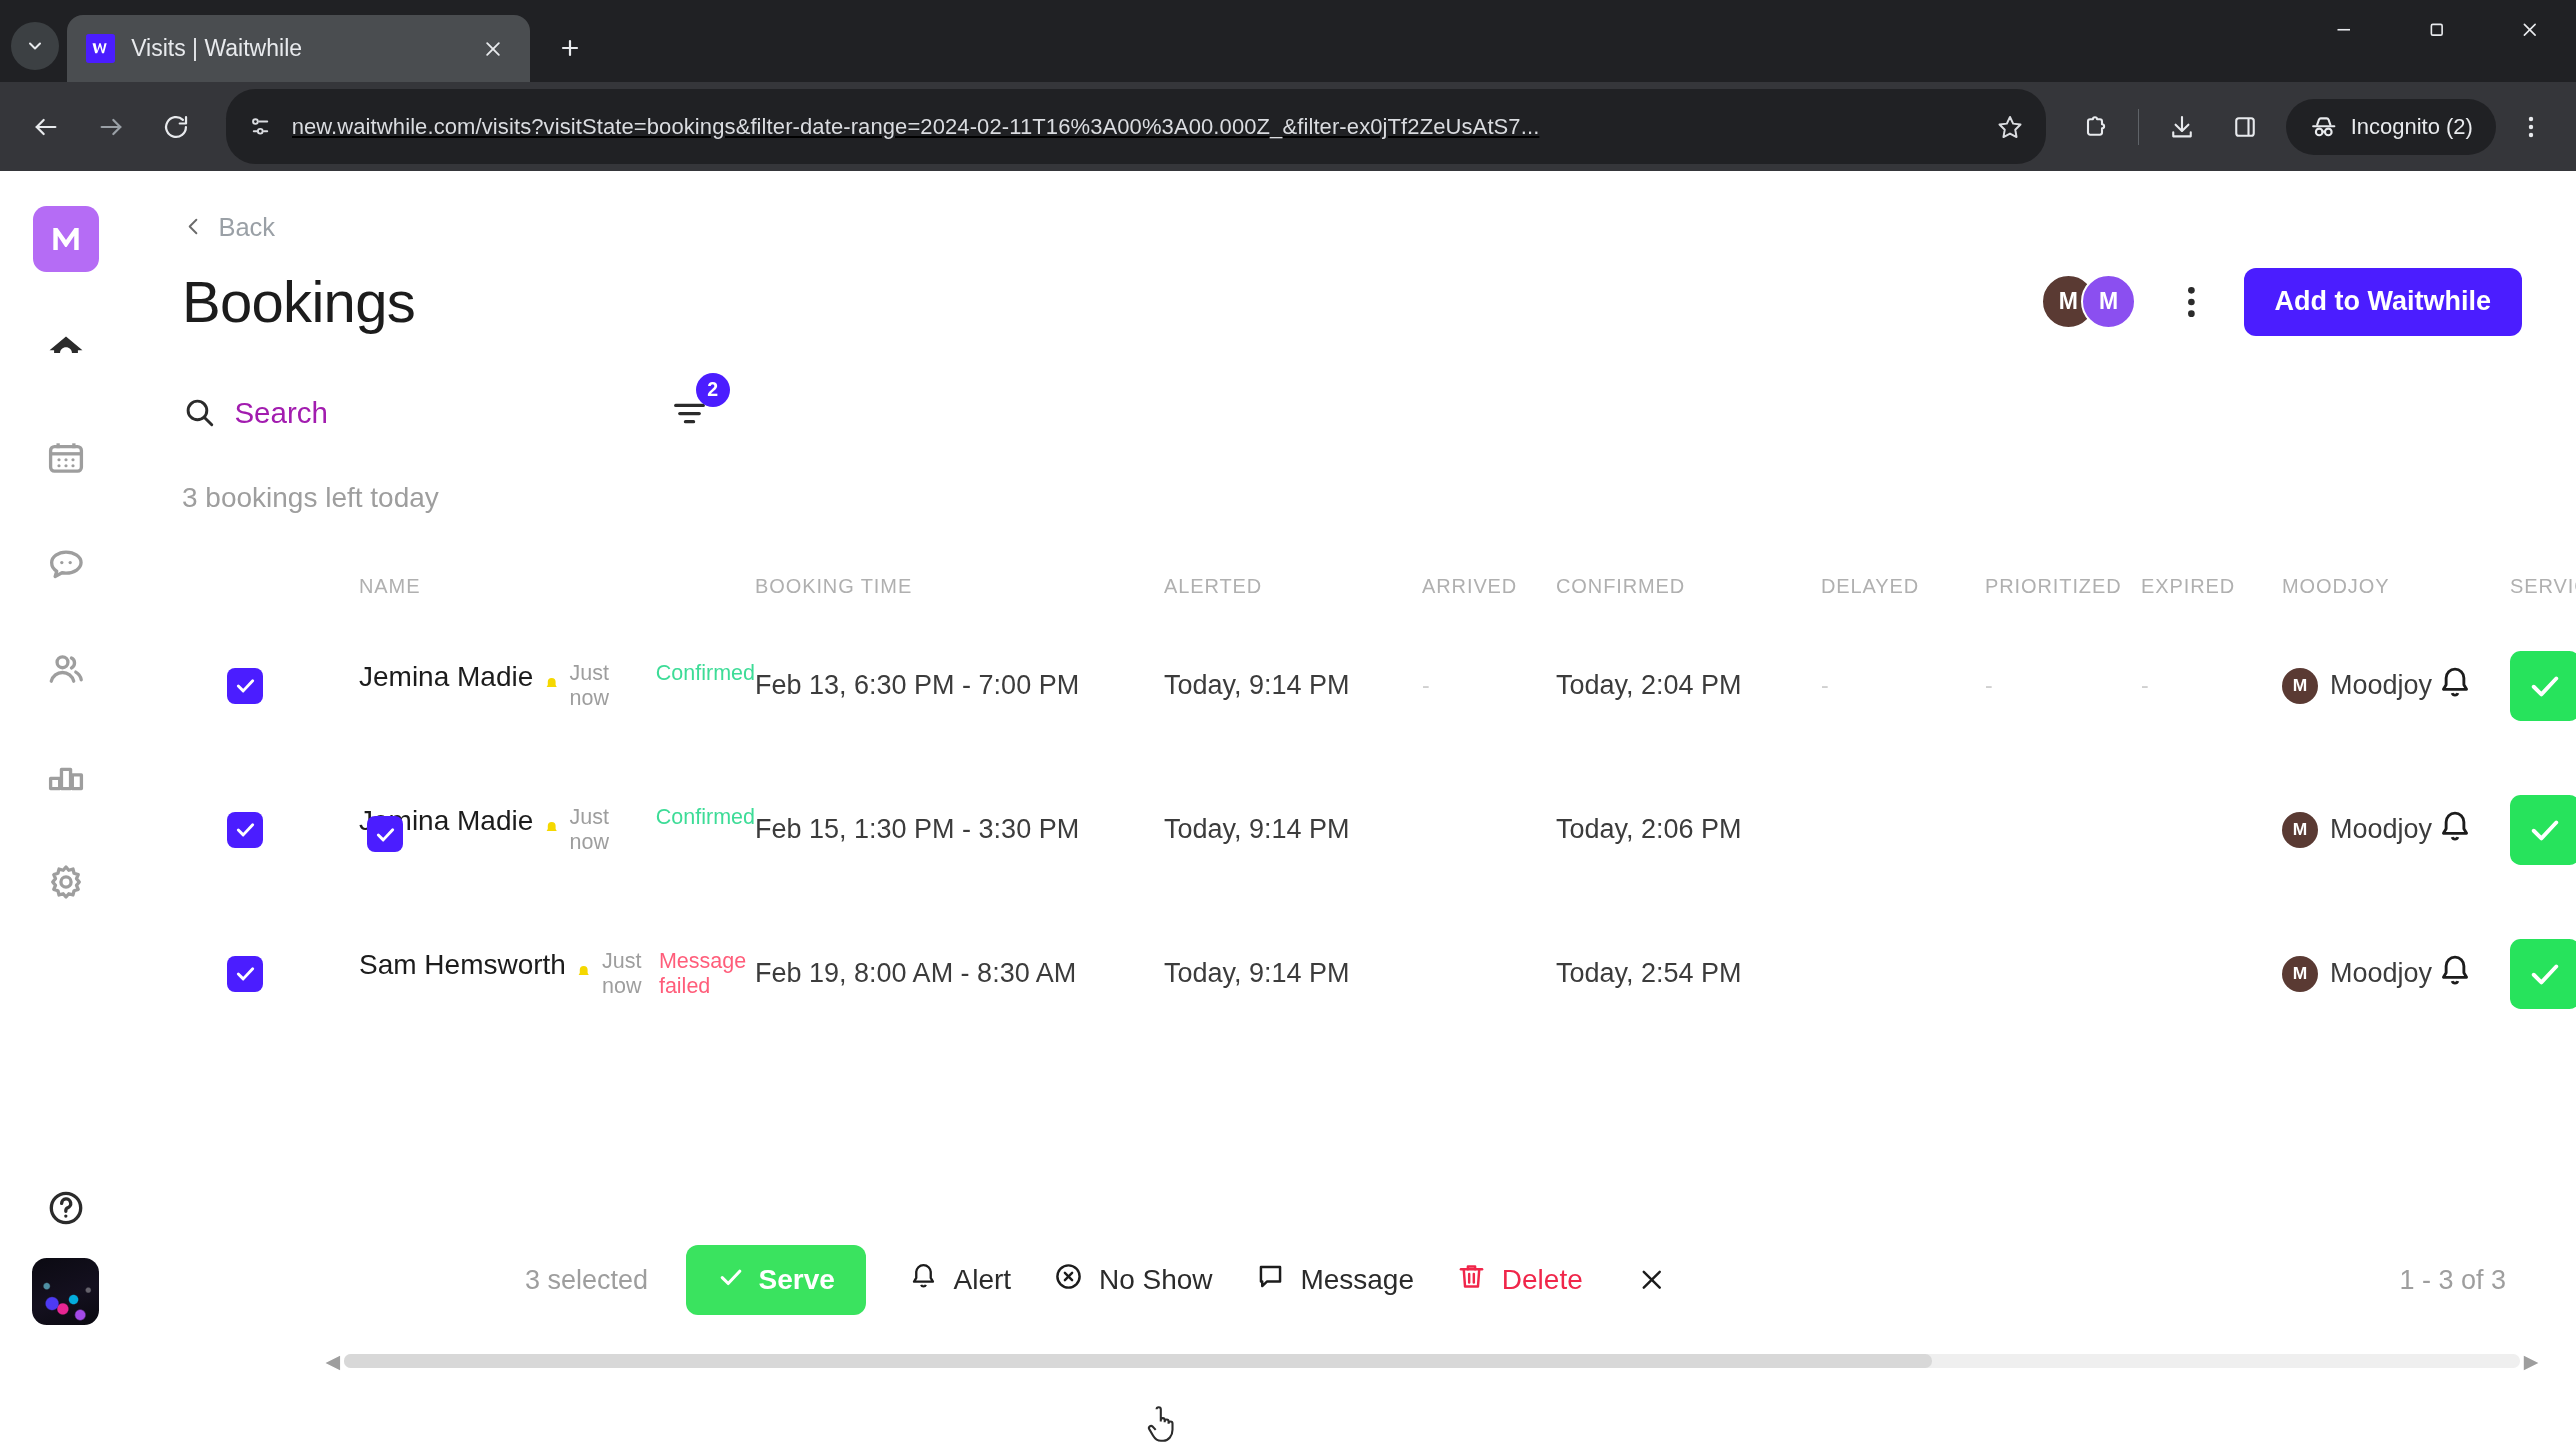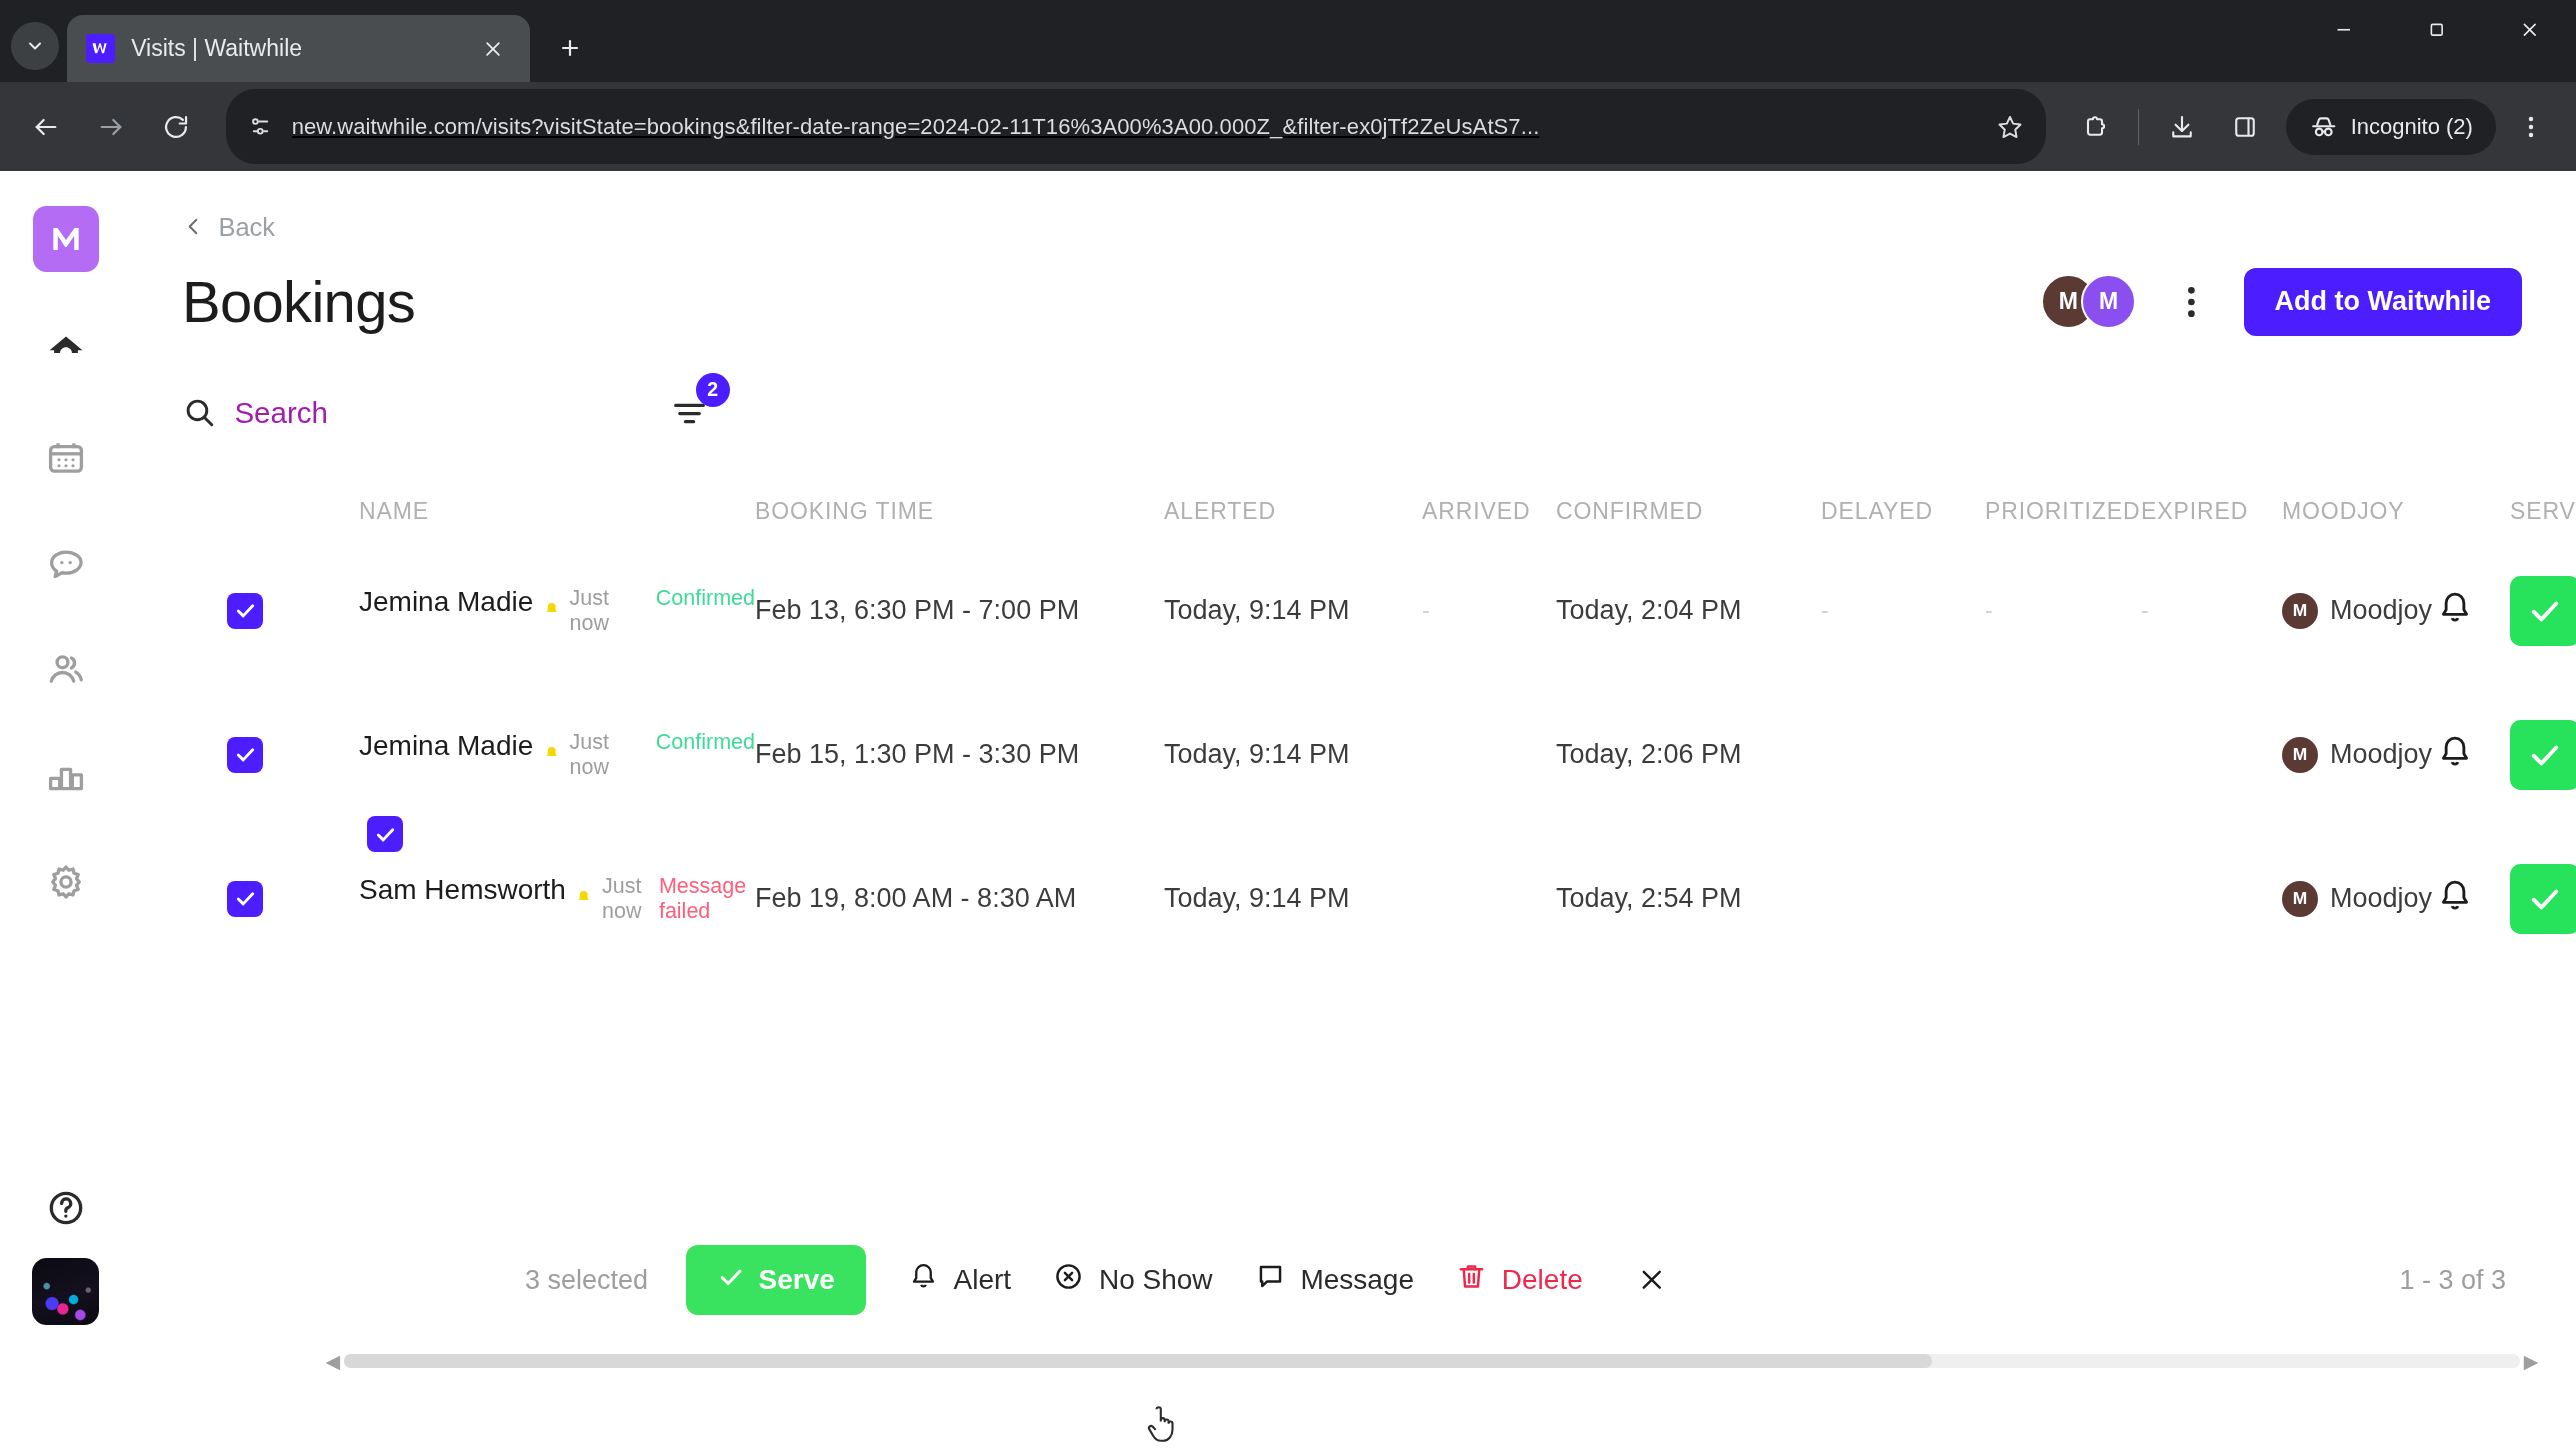--- a/index.html
+++ b/index.html
@@ -148,21 +148,21 @@
     border-radius: 17px; background: #4b1dff; color: #fff; font-size: 19.5px;
     font-weight: 700; display:flex; align-items:center; justify-content:center; padding: 0 5.4px;
   }
   .sub-note { color: #9e9e9e; font-size: 28px; padding: 43px 0 0 51px; }
 
   
   .table-wrap { padding: 46px 0 0 0; position: relative; }
   .thead {
     display: flex; align-items: center; height: 54px; padding-left: 228px; position: relative;
   }
-  .th { color: #b0b0b0; font-size: 23px; letter-spacing: 0.9px; flex: none; }
+  .th { color: #b0b0b0; font-size: 20px; letter-spacing: 0.9px; flex: none; }
   .head-check { position: absolute; left: 236px; top: 649px; }
   .cb {
     width: 36px; height: 36px; border-radius: 8px; background: #4b1dff;
     display: flex; align-items: center; justify-content: center;
   }
   .cb svg { width: 23px; height: 23px; }
 
   .row { display: flex; align-items: center; height: 144px; position: relative; }
   .row-check { width: 228px; display: flex; align-items: center; justify-content: center; flex:none; }
   .cell { flex: none; }
@@ -458,20 +458,21 @@
             <svg viewBox="0 0 24 24" fill="none" stroke="#2b2b2b" stroke-width="2" stroke-linecap="round">
               <line x1="3.5" y1="7" x2="20.5" y2="7"></line>
                 <line x1="6" y1="12" x2="18" y2="12"></line>
                 <line x1="9.5" y1="17" x2="14.5" y2="17"></line>
             </svg>
           </div>
           <div class="filter-badge">2</div>
         </div>
       </div>
 
+      <div class="sub-note">3 bookings left today</div>
 
       <div class="table-wrap">
         <div class="thead">
           <div class="th" style="width:396px">NAME</div>
           <div class="th" style="width:409px">BOOKING TIME</div>
           <div class="th" style="width:258px">ALERTED</div>
           <div class="th" style="width:134px">ARRIVED</div>
           <div class="th" style="width:265px">CONFIRMED</div>
           <div class="th" style="width:164px">DELAYED</div>
           <div class="th" style="width:156px">PRIORITIZED</div>

